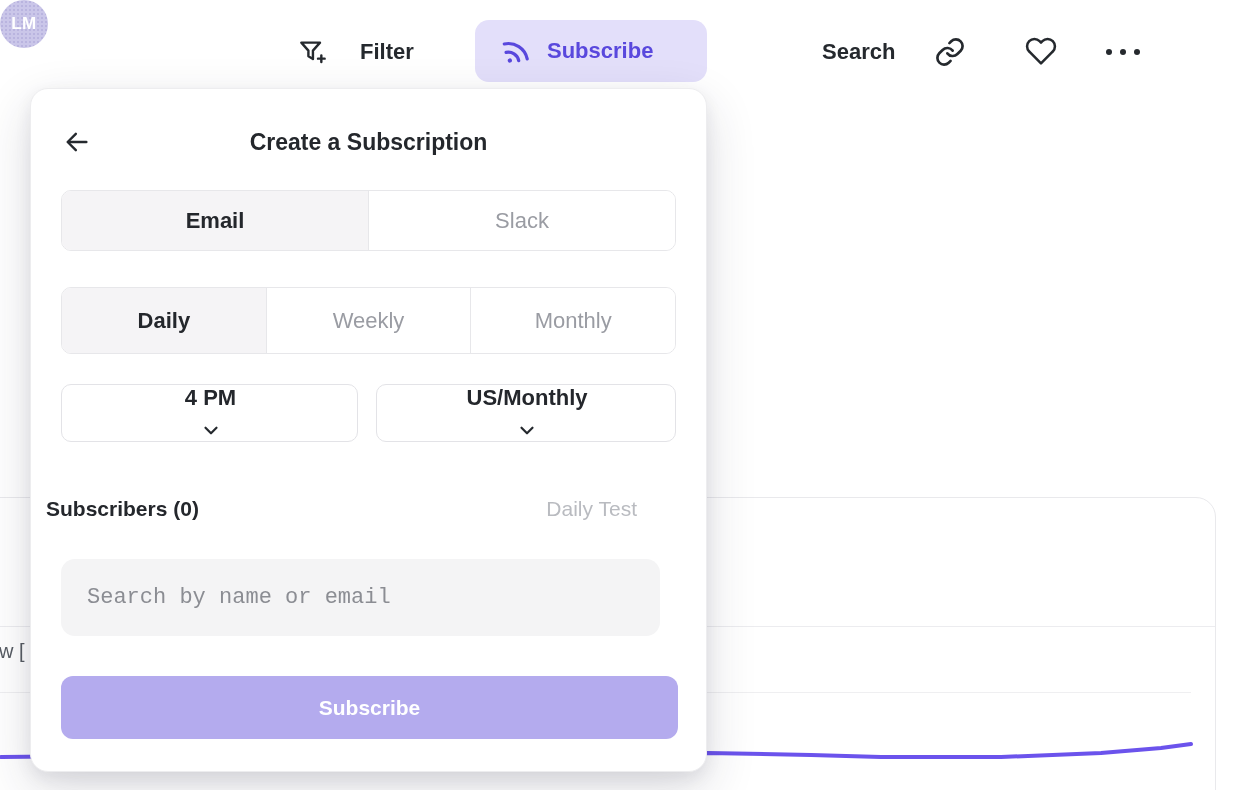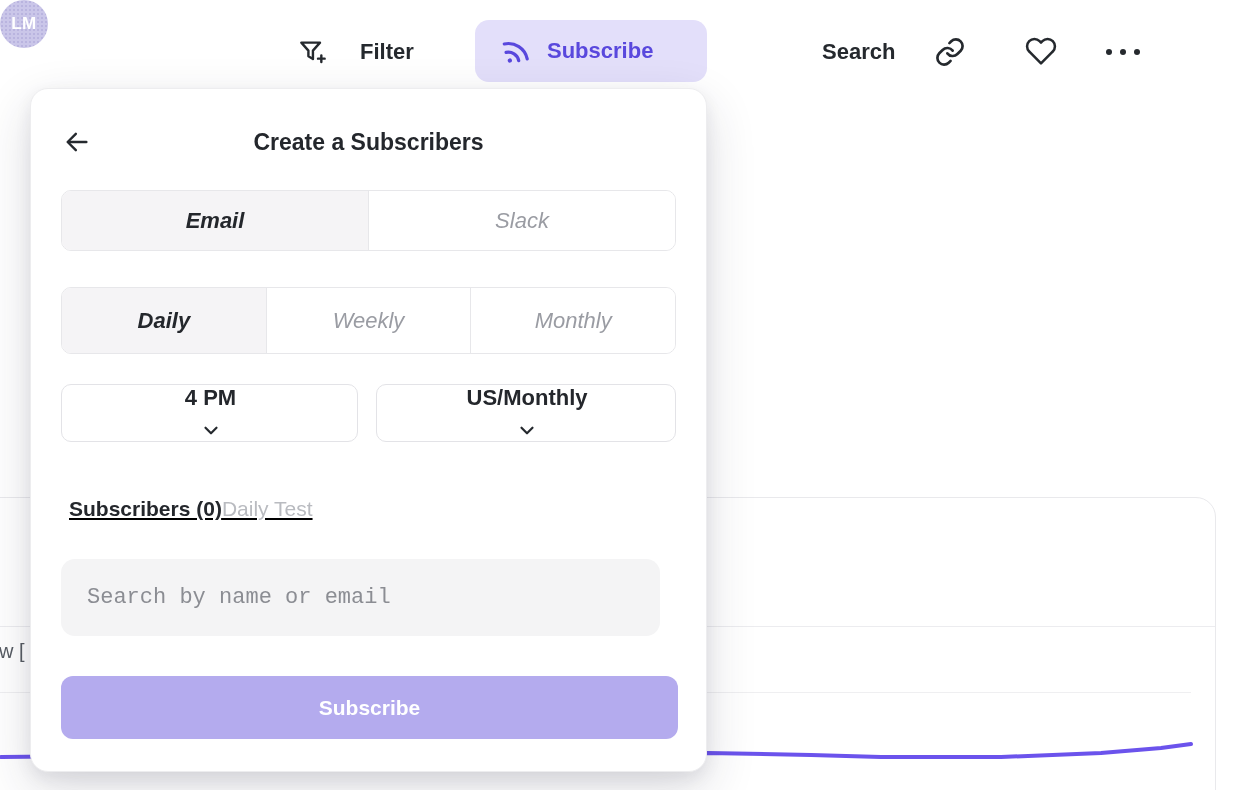--- a/index.html
+++ b/index.html
@@ -39,37 +39,37 @@
   .modal { position:absolute; left:30px; top:88px; width:677px; height:684px;
     background:#fff; border:1px solid #ededef; border-radius:18px;
     box-shadow:0 6px 16px rgba(40,40,60,.08), 0 18px 50px rgba(40,40,60,.16); }
   .modal-header { position:absolute; left:0; top:0; width:100%; height:100px; }
   .back-btn { position:absolute; left:28px; top:36px; width:36px; height:34px;
     display:flex; align-items:center; justify-content:center; cursor:pointer; }
   .modal-title { position:absolute; left:0; top:40px; width:100%; text-align:center;
     font-size:23px; font-weight:600; color:#24272c; }
 
   .segmented { position:absolute; display:flex; border:1px solid #e7e7ea;
-    border-radius:10px; overflow:hidden; background:#fff;font-style:italic; }
+    border-radius:10px; overflow:hidden; background:#fff; }
   .seg-channel { left:30px; top:101px; width:615px; height:61px; }
   .seg-frequency { left:30px; top:198px; width:615px; height:67px; }
   .seg-item { flex:1; display:flex; align-items:center; justify-content:center;
     font-size:22px; color:#9a9ca3; cursor:pointer; background:#fff; }
   .seg-item + .seg-item { border-left:1px solid #e7e7ea; }
   .seg-item.active { background:#f5f4f6; color:#24272c; font-weight:600; }
 
   .select-box { position:absolute; top:295px; height:58px; border:1px solid #e3e3e7;
     border-radius:10px; display:flex; align-items:center; justify-content:space-between;
     padding:0 24px 0 26px; cursor:pointer; background:#fff;flex-direction:column; }
   .select-time { left:30px; width:297px; }
   .select-tz { left:345px; width:300px; }
   .select-value { font-size:22px; font-weight:600; color:#24272c; }
 
-  .subs-row { position:absolute; left:38px; top:406px; width:591px; height:28px;
-    display:flex; align-items:center; justify-content:flex-start;text-decoration:underline; }
+  .subs-row { position:absolute; left:15px; top:406px; width:591px; height:28px;
+    display:flex; align-items:center; justify-content:space-between; }
   .subs-label { font-size:21px; font-weight:700; color:#24272c; }
   .send-test { font-size:21px; color:#b9bbc0; cursor:pointer; }
 
   .search-input { position:absolute; left:30px; top:470px; width:599px; height:77px;
     background:#f4f4f5; border:none; outline:none; border-radius:14px;
     padding:0 26px; font-size:22px; color:#33363b;
     font-family:Liberation Mono, monospace; }
   .search-input::placeholder { color:#8b8d93; }
 
   .submit-btn { position:absolute; left:30px; top:587px; width:617px; height:63px;
@@ -151,21 +151,21 @@
 
     <div class="modal-header">
       <div class="back-btn">
         <span>
           <svg width="30" height="28" viewBox="0 0 24 24" fill="none" stroke="#25292e" stroke-width="2.1" stroke-linecap="round" stroke-linejoin="round">
             <path d="M20 12H5"></path>
               <path d="M11 5l-7 7 7 7"></path>
           </svg>
         </span>
       </div>
-      <div class="modal-title">Create a Subscribers</div>
+      <div class="modal-title">Create a Subscription</div>
     </div>
 
     <div class="segmented seg-channel">
       <div class="seg-item active">Email</div>
       <div class="seg-item">Slack</div>
     </div>
 
     <div class="segmented seg-frequency">
       <div class="seg-item active">Daily</div>
       <div class="seg-item">Weekly</div>

